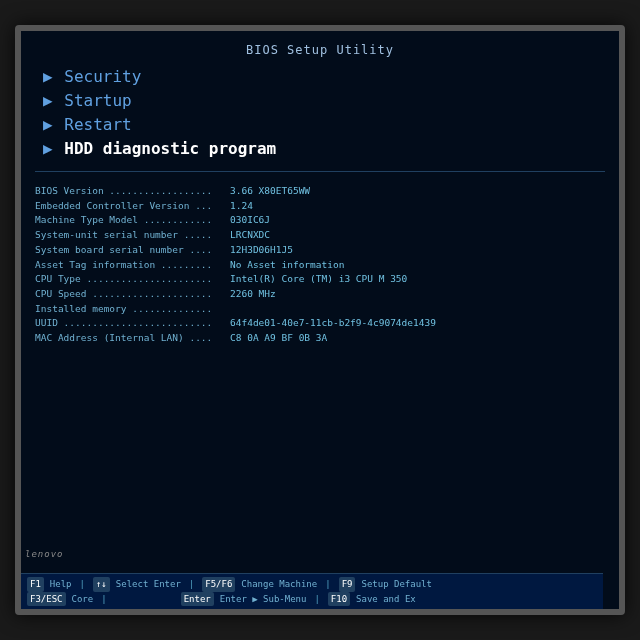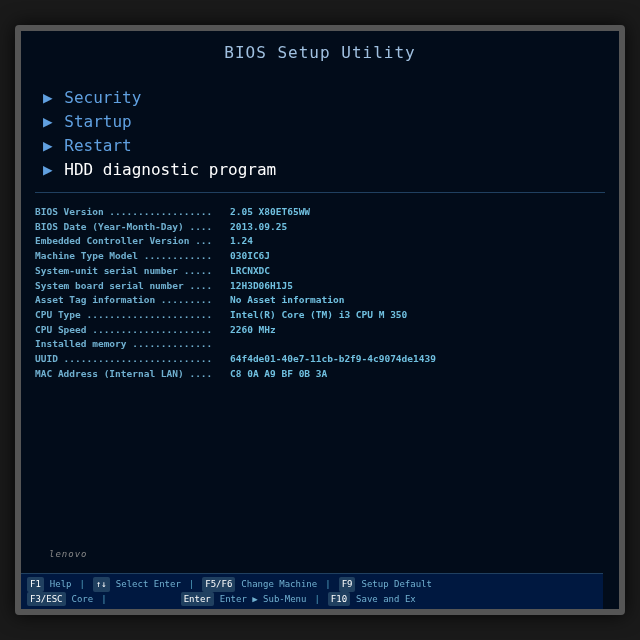--- a/index.html
+++ b/index.html
@@ -9,45 +9,44 @@
       background: #1a1a1a;
       display: flex;
       align-items: center;
       justify-content: center;
       font-family: monospace;
       overflow: hidden;
     }
     .title-bar {
       text-align: center;
       color: #a0c0e0;
-      font-size: 16px;
-      margin-bottom: 24px;
+      font-size: 12px;
+      margin-bottom: 8px;
       letter-spacing: 1px;
     }
     .menu-section {
       margin-bottom: 10px;
     }
     .menu-item {
       color: #60a0e0;
       font-size: 16px;
       line-height: 1.5;
       padding-left: 8px;
     }
     .menu-item.active {
       color: #ffffff;
-      font-weight: normal;
+      font-weight: bold;
     }
     .menu-arrow {
       color: #60a0e0;
       margin-right: 2px;
     }
     .info-table {
       width: 100%;
       margin-top: 12px;
-      font-weight: bold;
     }
     .info-row {
       display: flex;
       font-size: 9.5px;
       line-height: 1.55;
       color: #70b0d0;
     }
     .info-label {
       min-width: 195px;
       color: #70b0d0;
@@ -84,21 +83,21 @@
       padding: 0 3px;
       border-radius: 2px;
     }
     .footer-sep {
       color: #50a0c0;
       margin: 0 2px;
     }
     .lenovo-logo {
       position: absolute;
       bottom: 50px;
-      left: 28px;
+      left: 4px;
       color: #888;
       font-size: 9px;
       font-style: italic;
       letter-spacing: 1px;
     }
     
     .photo-outer {
       width: 610px;
       height: 590px;
       position: relative;
@@ -143,25 +142,21 @@
         <span>HDD diagnostic program</span>
       </div>
     </div>
 
     <hr class="divider">
 
     <div class="info-table">
 
     <div class="info-row">
           <span class="info-label">BIOS Version .................. </span>
-          <span class="info-value">2.05  X80ET65WW</span>
-        </div>
-        <div class="info-row">
-          <span class="info-label">BIOS Date (Year-Month-Day) .... </span>
-          <span class="info-value">2013.09.25</span>
+          <span class="info-value">3.66  X80ET65WW</span>
         </div>
         <div class="info-row">
           <span class="info-label">Embedded Controller Version ... </span>
           <span class="info-value">1.24</span>
         </div>
         <div class="info-row">
           <span class="info-label">Machine Type Model ............ </span>
           <span class="info-value">030IC6J</span>
         </div>
         <div class="info-row">

